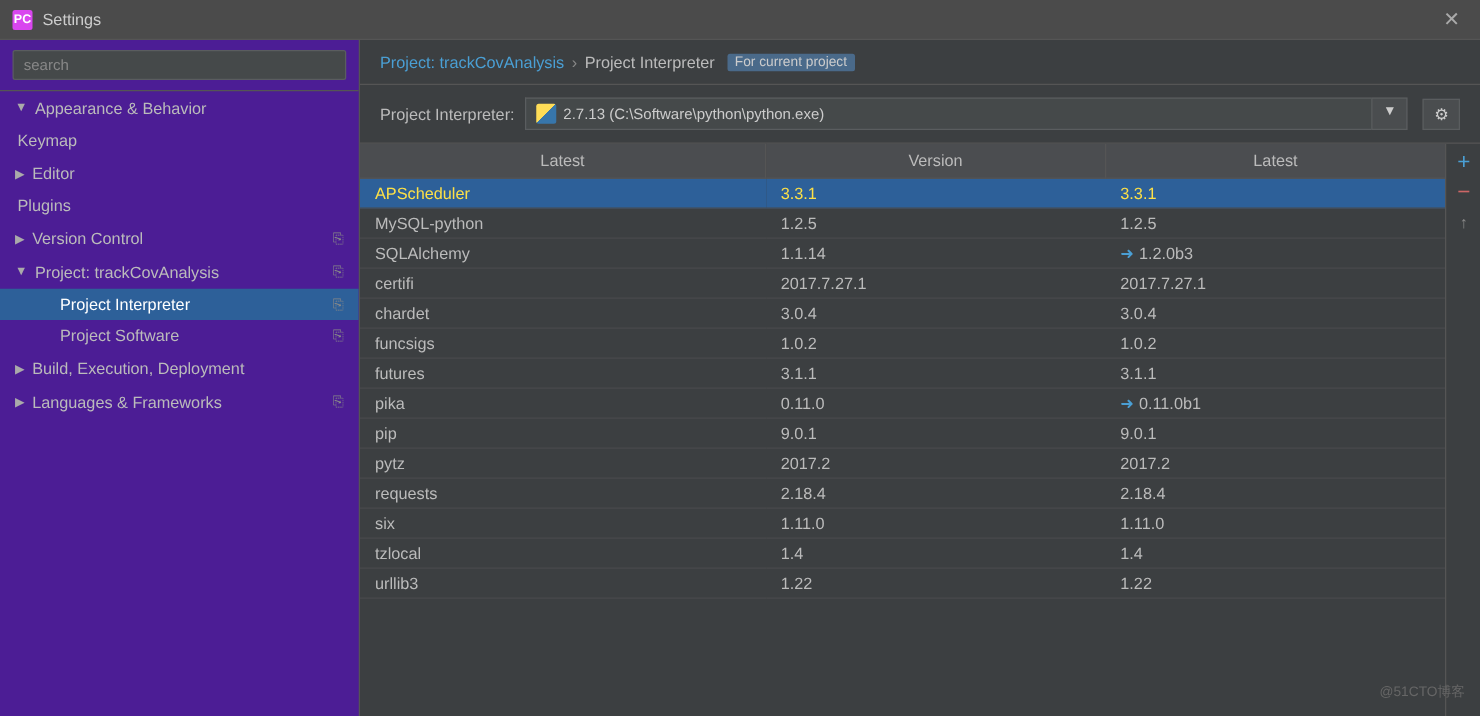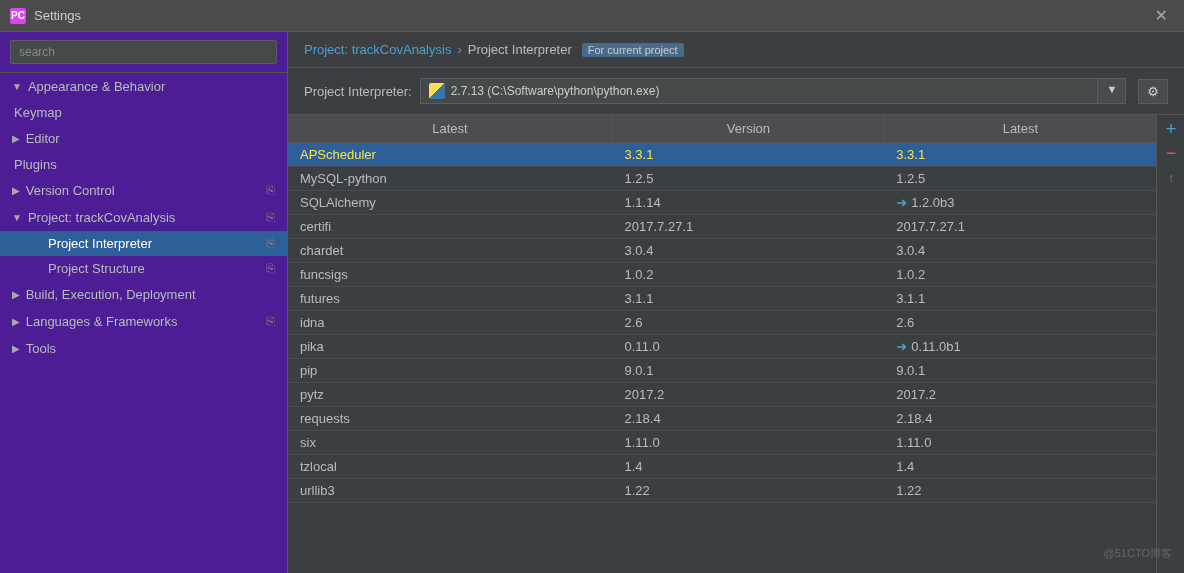--- a/index.html
+++ b/index.html
@@ -318,39 +318,35 @@
     <div class="nav-section-header">
       <span class="arrow arrow-down"></span>
       <span>Project: trackCovAnalysis</span>
       <span class="copy-icon">⎘</span>
     </div>
     <div class="nav-item indent-2 active-selected" style="background:#2d6099; color:white;">
       <span>Project Interpreter</span>
       <span class="copy-icon">⎘</span>
     </div>
     <div class="nav-item indent-2">
-      <span>Project Structure</span>
+      <span>Project Software</span>
       <span class="copy-icon">⎘</span>
     </div>
 
     <div class="nav-section-header">
       <span class="arrow arrow-right"></span>
       <span>Build, Execution, Deployment</span>
     </div>
 
     <div class="nav-section-header">
       <span class="arrow arrow-right"></span>
       <span>Languages &amp; Frameworks</span>
       <span class="copy-icon">⎘</span>
     </div>
 
-    <div class="nav-section-header">
-      <span class="arrow arrow-right"></span>
-      <span>Tools</span>
-    </div>
   </div>
 
   <div class="content">
 
     <div class="breadcrumb">
       <span class="breadcrumb-link">Project: trackCovAnalysis</span>
       <span class="breadcrumb-sep">›</span>
       <span class="breadcrumb-current">Project Interpreter</span>
       <span class="breadcrumb-tag">For current project</span>
     </div>
@@ -407,25 +403,20 @@
                 <td>funcsigs</td>
                 <td>1.0.2</td>
                 <td>1.0.2</td>
               </tr>
               <tr>
                 <td>futures</td>
                 <td>3.1.1</td>
                 <td>3.1.1</td>
               </tr>
               <tr>
-                <td>idna</td>
-                <td>2.6</td>
-                <td>2.6</td>
-              </tr>
-              <tr>
                 <td>pika</td>
                 <td>0.11.0</td>
                 <td><span style="color:#4a9fd4; margin-right:4px;">➜</span>0.11.0b1</td>
               </tr>
               <tr>
                 <td>pip</td>
                 <td>9.0.1</td>
                 <td>9.0.1</td>
               </tr>
               <tr>

